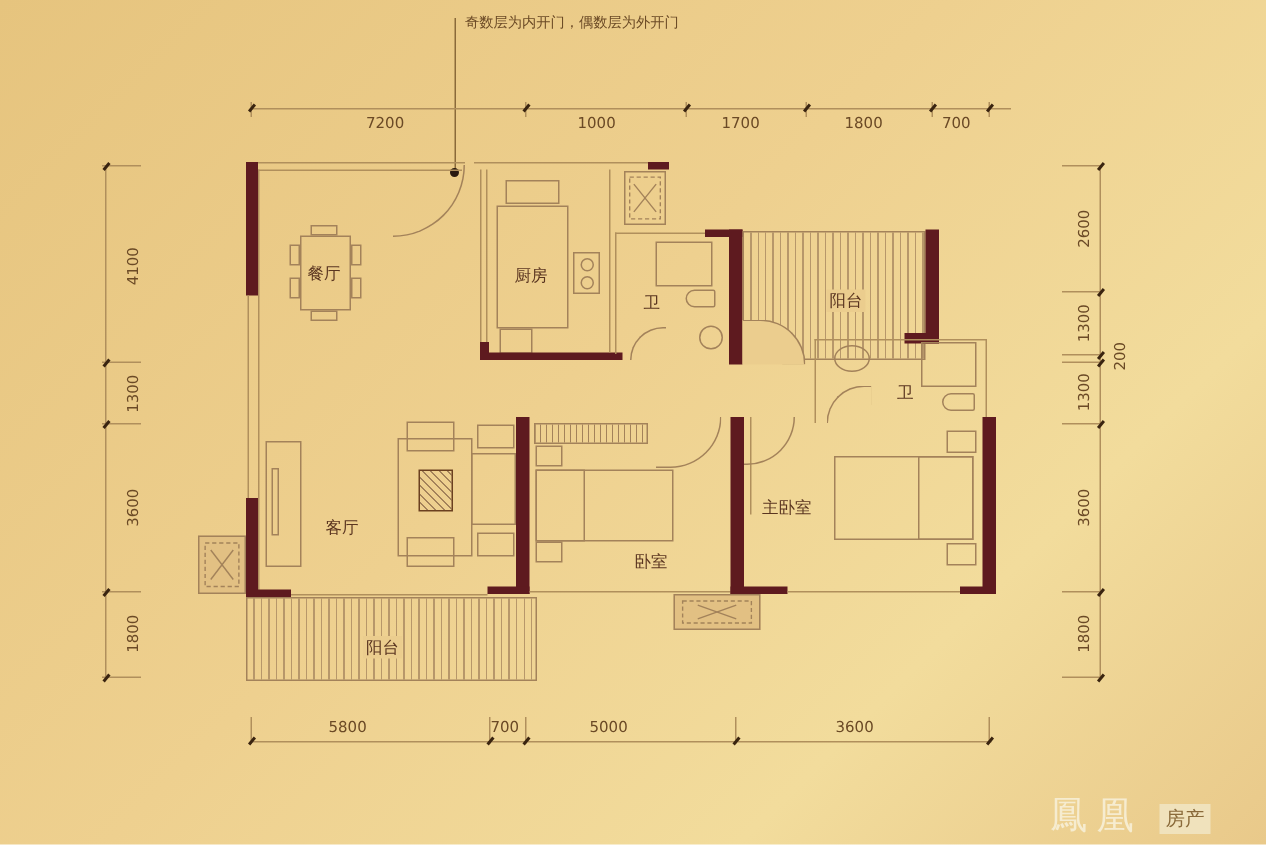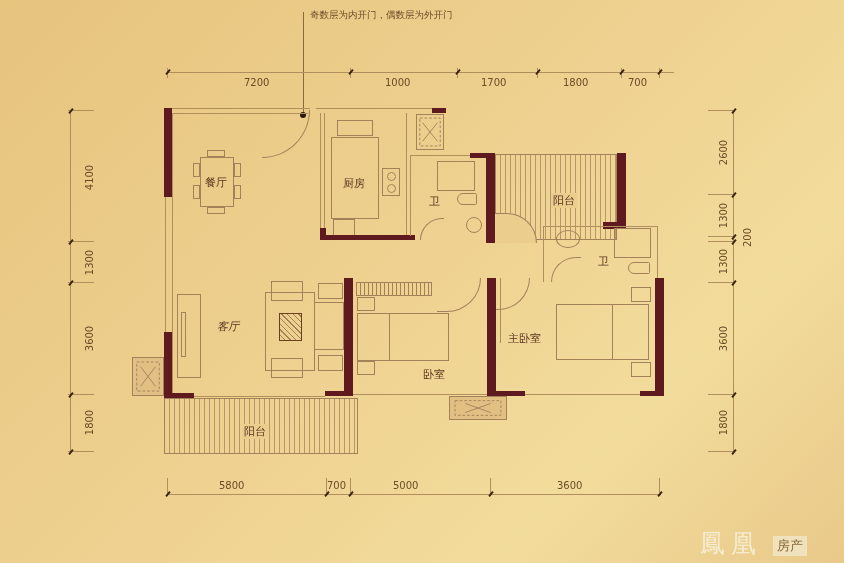--- a/index.html
+++ b/index.html
@@ -191,21 +191,21 @@
 
   <div class="furn" style="left:177px; top:294px; width:24px; height:84px;"></div>
   <div class="furn" style="left:181px; top:312px; width:5px; height:45px;"></div>
   <div class="furn" style="left:265px; top:292px; width:50px; height:79px;"></div>
   <div class="furn" style="left:271px; top:281px; width:32px; height:20px;"></div>
   <div class="furn" style="left:271px; top:358px; width:32px; height:20px;"></div>
   <div class="furn" style="left:279px; top:313px; width:23px; height:28px; background:repeating-linear-gradient(45deg, transparent 0 3px, #a3825a 3px 4px); border-color:#6b4020;"></div>
   <div class="furn" style="left:314px; top:302px; width:30px; height:48px;"></div>
   <div class="furn" style="left:318px; top:283px; width:25px; height:16px;"></div>
   <div class="furn" style="left:318px; top:355px; width:25px; height:16px;"></div>
-  <div class="label" style="left:217px; top:319px;font-style:italic;">客厅</div>
+  <div class="label" style="left:217px; top:344px;">客厅</div>
 
   <div class="aircon" style="left:132px; top:357px; width:32px; height:39px;">
     <svg viewBox="0 0 32 39">
         <rect x="4" y="4" width="24" height="31" fill="none" stroke="#a3825a" stroke-dasharray="3 2"></rect>
         <line x1="8" y1="9" x2="24" y2="30" stroke="#a3825a"></line>
         <line x1="24" y1="9" x2="8" y2="30" stroke="#a3825a"></line>
       </svg>
   </div>
 
   <div class="wall" style="left:344px; top:278px; width:9px; height:118px;"></div>

